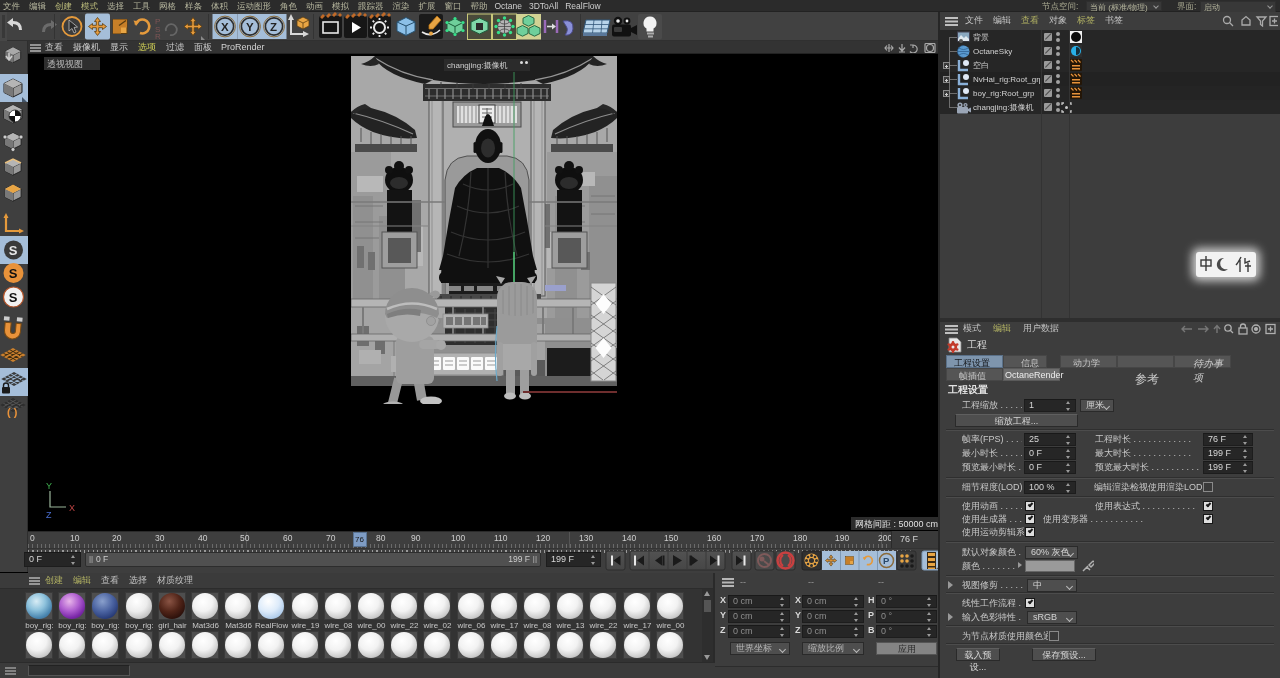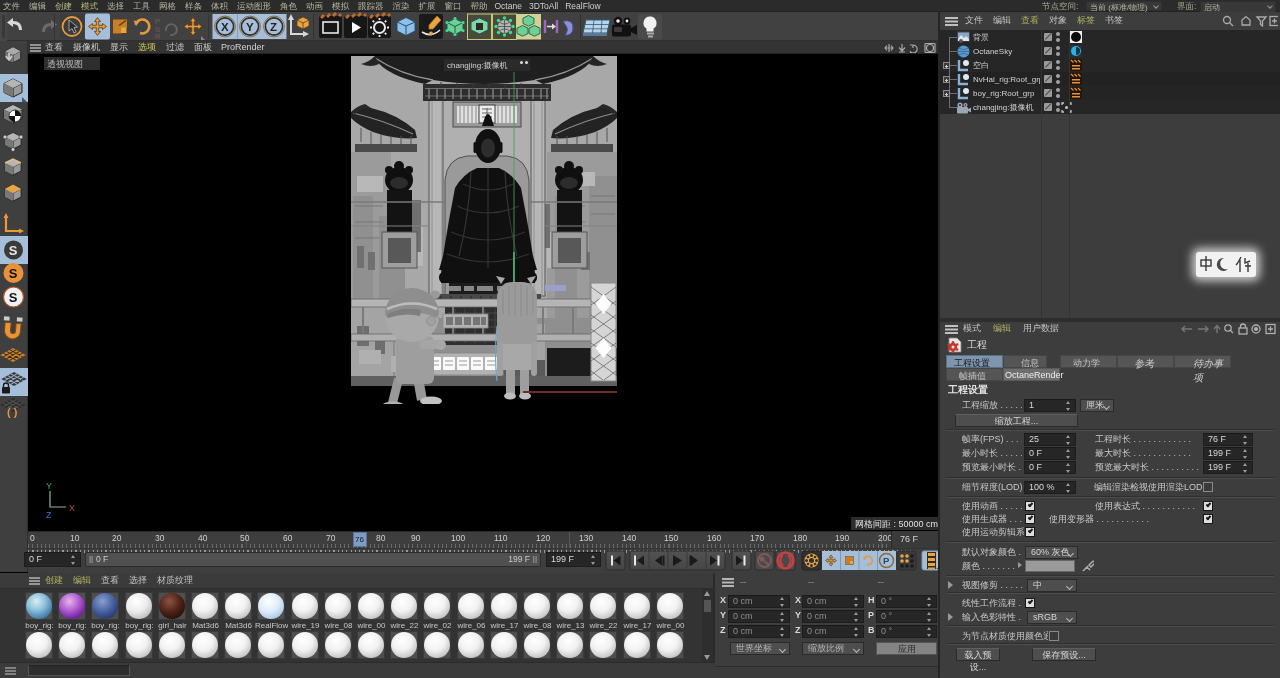--- a/index.html
+++ b/index.html
@@ -1109,21 +1109,21 @@
 <div class="ab" style="left:946px;top:355px;width:57px;height:13px;background:#7e95ad;border:1px solid #5a7088;">
     <span style="position:absolute;left:7px;top:1px;font-size:9px;color:#14161a;">工程设置</span>
   </div>
 <div class="ab" style="left:1003px;top:355px;width:44px;height:13px;background:#555555;border:1px solid #464646;">
     <span style="position:absolute;left:17px;top:1px;font-size:9px;color:#c8c8c8;">信息</span>
   </div>
 <div class="ab" style="left:1060px;top:355px;width:57px;height:13px;background:#555555;border:1px solid #464646;">
     <span style="position:absolute;left:12px;top:1px;font-size:9px;color:#c8c8c8;">动力学</span>
   </div>
 <div class="ab" style="left:1117px;top:355px;width:57px;height:13px;background:#555555;border:1px solid #464646;">
-    <span style="position:absolute;left:17px;top:1px;font-size:10px;color:#c8c8c8;">参考</span>
+    <span style="position:absolute;left:17px;top:15px;font-size:12px;color:#c8c8c8;">参考</span>
   </div>
 <div class="ab" style="left:1174px;top:355px;width:57px;height:13px;background:#555555;border:1px solid #464646;">
     <span style="position:absolute;left:18px;top:1px;font-size:10px;color:#c8c8c8;font-style:italic;">待办事项</span>
   </div>
 <div class="ab" style="left:946px;top:368px;width:57px;height:13px;background:#555555;border:1px solid #464646;">
     <span style="position:absolute;left:12px;top:1px;font-size:9px;color:#c8c8c8;">帧插值</span>
   </div>
 <div class="ab" style="left:1003px;top:368px;width:57px;height:13px;background:#6e6e6e;border:1px solid #5a5a5a;">
     <span style="position:absolute;left:1px;top:1px;font-size:9px;color:#ececec;">OctaneRender</span>
   </div>
@@ -1183,21 +1183,21 @@
     <i></i>
   </div>
 <div class="tx" style="left:1095px;top:501px;font-size:9px;color:#c8c8c8;width:106px;overflow:hidden;">使用表达式 . . . . . . . . . . . </div>
 <div class="cb" style="left:1203px;top:501px;">
     <i></i>
   </div>
 <div class="tx" style="left:962px;top:514px;font-size:9px;color:#c8c8c8;width:60px;overflow:hidden;">使用生成器 . . . . . . </div>
 <div class="cb" style="left:1025px;top:514px;">
     <i></i>
   </div>
-<div class="tx" style="left:1043px;top:514px;font-size:9px;color:#c8c8c8;width:106px;overflow:hidden;text-align:right;">使用变形器 . . . . . . . . . . . </div>
+<div class="tx" style="left:1043px;top:514px;font-size:9px;color:#c8c8c8;width:106px;overflow:hidden;">使用变形器 . . . . . . . . . . . </div>
 <div class="cb" style="left:1203px;top:514px;">
     <i></i>
   </div>
 <div class="tx" style="left:962px;top:527px;font-size:9px;color:#c8c8c8;width:62px;overflow:hidden;">使用运动剪辑系统</div>
 <div class="cb" style="left:1025px;top:527px;">
     <i></i>
   </div>
 <div class="ab" style="left:946px;top:541px;width:328px;height:1px;background:#2f2f2f;"></div>
 <div class="ab" style="left:946px;top:542px;width:328px;height:1px;background:#4c4c4c;"></div>
 <div class="tx" style="left:962px;top:547px;font-size:9px;color:#c8c8c8;width:60px;overflow:hidden;">默认对象颜色 . . . </div>

